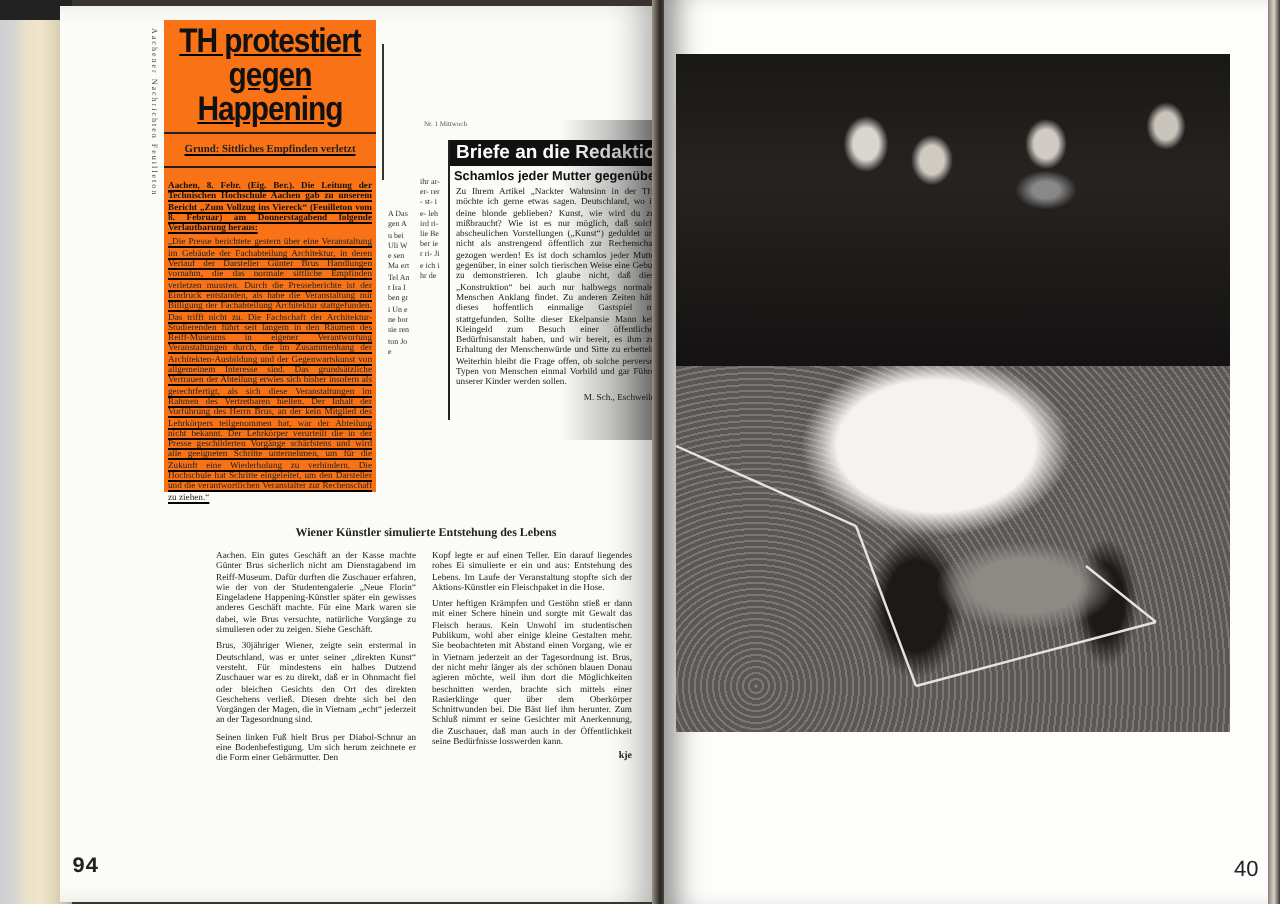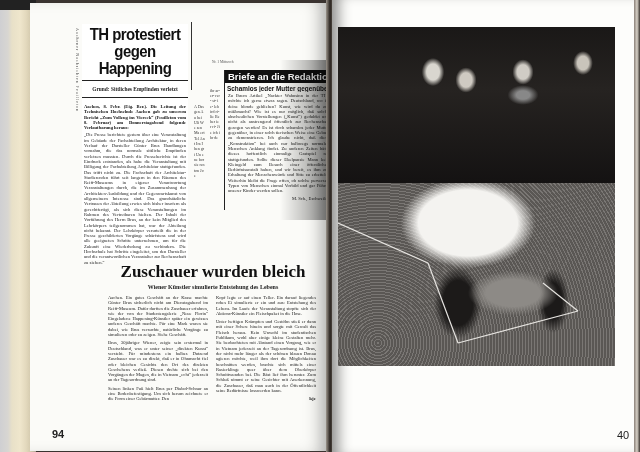--- a/index.html
+++ b/index.html
@@ -10,21 +10,21 @@
     background:linear-gradient(90deg,#cfcfd2 0,#d8d6d2 8px,#e8e0c8 12px,#efe6cc 20px,#e3d9bd 26px,#d6ccb0 30px,#bfb7a3 34px,#a8a090 36px); }
   .page-edges .dark-top { position:absolute; left:0; top:0; width:36px; height:10px; background:#222; }
   .left-page { position:absolute; left:30px; top:3px; width:300px; height:448px; background:#fbfbf8;
     box-shadow:inset -18px 0 18px -10px rgba(0,0,0,.35); }
   .right-page { position:absolute; left:332px; top:0; width:302px; height:452px; background:#fdfdfb;
     box-shadow:inset 14px 0 14px -8px rgba(0,0,0,.45); }
   .right-edge { position:absolute; left:634px; top:0; width:6px; height:452px; background:linear-gradient(90deg,#8a8078,#d8d2c8 3px,#3b3530); }
   .gutter { position:absolute; left:326px; top:0; width:8px; height:452px; background:linear-gradient(90deg,#9c958c,#2a2420 50%,#6b625a); }
 
   
-  .clip1 { position:absolute; left:82px; top:24px; width:106px; height:236px; background:#ffffff; }
+  .clip1 { position:absolute; left:82px; top:10px; width:106px; height:236px; background:#f97316;text-decoration:underline; }
   .clip1 .vtext { position:absolute; left:-8px; top:4px; width:6px; height:230px; font-size:4px; line-height:6px; color:#444; writing-mode:vertical-rl; overflow:hidden; letter-spacing:1px; }
   .clip1 h1 { margin:2px 0 0 0; text-align:center; font-family:"Liberation Sans", sans-serif; font-weight:bold; font-size:17px; line-height:17px; letter-spacing:-0.6px; color:#111; transform:scaleX(0.88); transform-origin:center; }
   .rule { border-top:1px solid #222; margin:3px 0; }
   .clip1 .sub { text-align:center; font-size:5.4px; font-weight:bold; color:#222; padding:2px 0; }
   .body-txt { font-size:4.6px; line-height:5.3px; color:#222; text-align:justify; }
   .body-txt b { color:#111; }
   .clip1 .body-txt { padding:3px 2px 0 2px; }
   .clip1 .body-txt p { margin:0 0 2px 0; }
 
   .strip { position:absolute; left:191px; top:22px; width:14px; height:226px; }
@@ -45,21 +45,21 @@
   
   .art2 { position:absolute; left:108px; top:262px; width:210px; height:170px; }
   .art2 h1 { margin:0; text-align:center; font-family:"Liberation Serif", serif; font-weight:bold; font-size:17px; line-height:20px; color:#111; }
   .art2 .sub { text-align:center; font-weight:bold; font-size:6px; color:#222; margin:2px 0 5px; }
   .art2 .cols { display:flex; gap:8px; }
   .art2 .col { width:100px; }
   .art2 .body-txt p { margin:0 0 3px 0; }
   .art2 .sig { text-align:right; font-size:5px; font-weight:bold; }
 
   .pagenum { position:absolute; font-family:"Liberation Sans", sans-serif; font-weight:bold; font-size:11px; color:#222; }
-  .pn-left { left:52px; top:428px; }
+  .pn-left { left:36px; top:428px;font-family:Liberation Mono, monospace; }
   .pn-right { left:617px; top:429px; font-weight:normal; }
 
   
   .photo { position:absolute; left:338px; top:27px; width:277px; height:156px;
     background:
       radial-gradient(ellipse 16px 20px at 95px 45px, #d9d6cf 0 40%, rgba(0,0,0,0) 70%),
       radial-gradient(ellipse 15px 18px at 128px 53px, #cfcac2 0 40%, rgba(0,0,0,0) 70%),
       radial-gradient(ellipse 15px 18px at 185px 45px, #d0ccc5 0 40%, rgba(0,0,0,0) 70%),
       radial-gradient(ellipse 14px 17px at 245px 36px, #c9c4bb 0 40%, rgba(0,0,0,0) 70%),
       radial-gradient(ellipse 22px 14px at 185px 68px, #888 0 30%, rgba(0,0,0,0) 70%),
@@ -109,21 +109,20 @@
     <div class="box">
       <div class="banner">Briefe an die Redaktion</div>
       <h2>Schamlos jeder Mutter gegenüber</h2>
       <div class="body-txt">Zu Ihrem Artikel „Nackter Wahnsinn in der TH“ möchte ich gerne etwas sagen. Deutschland, wo ist deine blonde geblieben? Kunst, wie wird du zur mißbraucht? Wie ist es nur möglich, daß solche abscheulichen Vorstellungen („Kunst“) geduldet und nicht als anstrengend öffentlich zur Rechenschaft gezogen werden! Es ist doch schamlos jeder Mutter gegenüber, in einer solch tierischen Weise eine Geburt zu demonstrieren. Ich glaube nicht, daß diese „Konstruktion“ bei auch nur halbwegs normalen Menschen Anklang findet. Zu anderen Zeiten hätte dieses hoffentlich einmalige Gastspiel nie stattgefunden. Sollte dieser Ekelpansie Mann kein Kleingeld zum Besuch einer öffentlichen Bedürfnisanstalt haben, und wir bereit, es ihm zur Erhaltung der Menschenwürde und Sitte zu erbetteln. Weiterhin bleibt die Frage offen, ob solche perversen Typen von Menschen einmal Vorbild und gar Führer unserer Kinder werden sollen.</div>
       <div class="sig">M. Sch., Eschweiler</div>
     </div>
   </div>
   <div class="fold-shade"></div>
 
   <div class="art2">
-    <h1>Zuschauer wurden bleich</h1>
     <div class="sub">Wiener Künstler simulierte Entstehung des Lebens</div>
     <div class="cols">
       <div class="col body-txt">
         <p>Aachen. Ein gutes Geschäft an der Kasse machte Günter Brus sicherlich nicht am Dienstagabend im Reiff-Museum. Dafür durften die Zuschauer erfahren, wie der von der Studentengalerie „Neue Florin“ Eingeladene Happening-Künstler später ein gewisses anderes Geschäft machte. Für eine Mark waren sie dabei, wie Brus versuchte, natürliche Vorgänge zu simulieren oder zu zeigen. Siehe Geschäft.</p>
         <p>Brus, 30jähriger Wiener, zeigte sein erstermal in Deutschland, was er unter seiner „direkten Kunst“ versteht. Für mindestens ein halbes Dutzend Zuschauer war es zu direkt, daß er in Ohnmacht fiel oder bleichen Gesichts den Ort des direkten Geschehens verließ. Diesen drehte sich bei den Vorgängen der Magen, die in Vietnam „echt“ jederzeit an der Tagesordnung sind.</p>
         <p>Seinen linken Fuß hielt Brus per Diabol-Schnur an eine Bodenbefestigung. Um sich herum zeichnete er die Form einer Gebärmutter. Den</p>
       </div>
       <div class="col body-txt">
         <p>Kopf legte er auf einen Teller. Ein darauf liegendes rohes Ei simulierte er ein und aus: Entstehung des Lebens. Im Laufe der Veranstaltung stopfte sich der Aktions-Künstler ein Fleischpaket in die Hose.</p>
         <p>Unter heftigen Krämpfen und Gestöhn stieß er dann mit einer Schere hinein und sorgte mit Gewalt das Fleisch heraus. Kein Unwohl im studentischen Publikum, wohl aber einige kleine Gestalten mehr. Sie beobachteten mit Abstand einen Vorgang, wie er in Vietnam jederzeit an der Tagesordnung ist. Brus, der nicht mehr länger als der schönen blauen Donau agieren möchte, weil ihm dort die Möglichkeiten beschnitten werden, brachte sich mittels einer Rasierklinge quer über dem Oberkörper Schnittwunden bei. Die Bäst lief ihm herunter. Zum Schluß nimmt er seine Gesichter mit Anerkennung, die Zuschauer, daß man auch in der Öffentlichkeit seine Bedürfnisse losswerden kann.</p>

